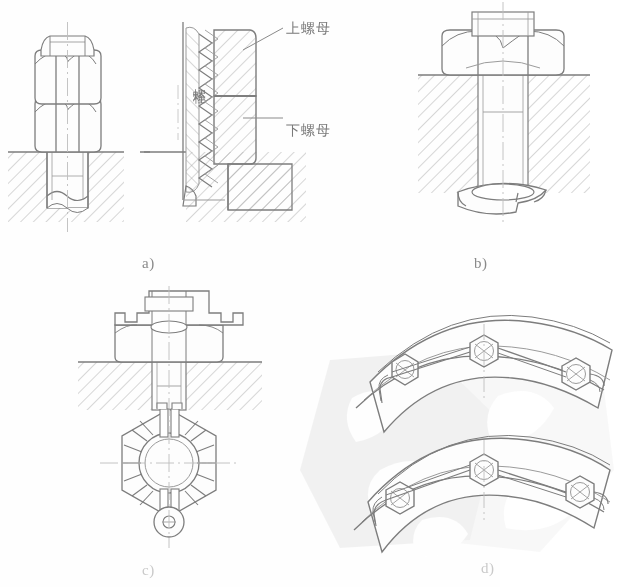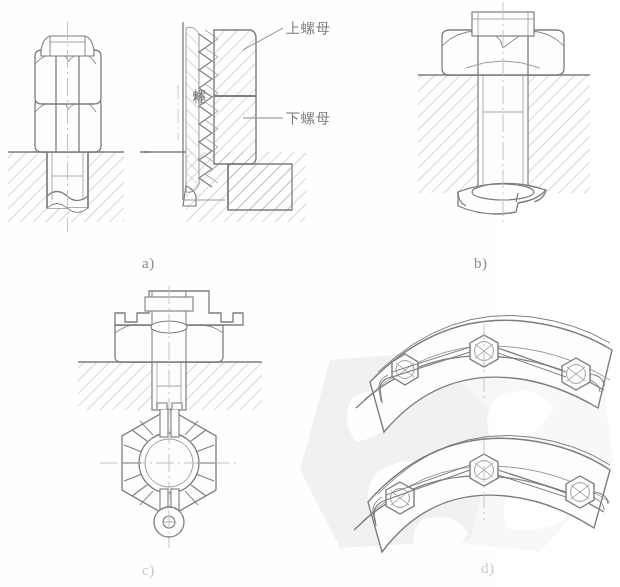--- a/index.html
+++ b/index.html
@@ -357,21 +357,21 @@
     </g>
 
     <line x1="484" y1="324" x2="484" y2="400" stroke="#bdbdbd" stroke-width="0.9" stroke-dasharray="16,4,2,4"></line>
     <line x1="484" y1="440" x2="484" y2="520" stroke="#bdbdbd" stroke-width="0.9" stroke-dasharray="16,4,2,4"></line>
   </g>
 
 </svg>
 
 <span class="cjk" id="lbl-upper-nut" style="left:286px;top:20px;">上螺母</span>
 
-<span class="cjk" id="lbl-lower-nut" style="left:286px;top:110px;">下螺母</span>
+<span class="cjk" id="lbl-lower-nut" style="left:286px;top:122px;">下螺母</span>
 
 <span class="cjk vert" id="lbl-bolt" style="left:190px;top:78px;">螺栓</span>
 
 <span class="cap" style="left:142px;top:255px;">a)</span>
 <span class="cap" style="left:474px;top:255px;">b)</span>
 <span class="cap faint" style="left:142px;top:562px;">c)</span>
 <span class="cap faint" style="left:481px;top:560px;">d)</span>
 
 </div>
 

